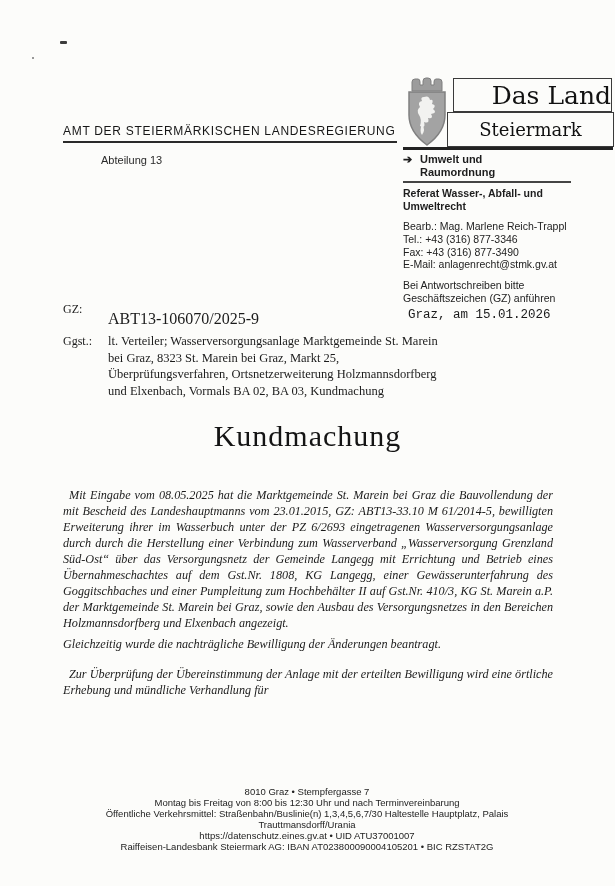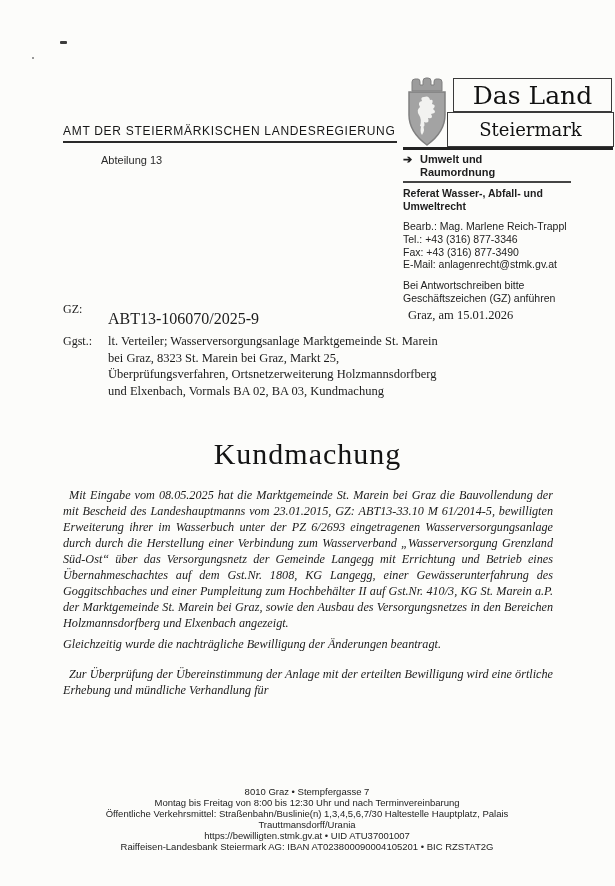--- a/index.html
+++ b/index.html
@@ -16,43 +16,43 @@
   
   .office{top:124px;left:63px;font-size:12px;letter-spacing:.7px;color:#161616;}
   .office-rule{top:141px;left:63px;width:334px;height:2px;background:#2a2a2a;}
   .dept{top:154px;left:63px;font-size:11px;color:#2a2a2a;margin-left:38px;}
 
   
   .crest{top:77px;left:404px;width:46px;height:71px;}
   .logo-box{border:1.5px solid #3a3a3a;box-sizing:border-box;
     font-family:"DejaVu Serif","Liberation Serif",serif;color:#111;
     display:flex;align-items:center;justify-content:center;background:#fcfcfa;}
-  .logo-box1{top:78px;left:453px;width:159px;height:34px;font-size:25px;}
+  .logo-box1{top:78px;left:453px;width:159px;height:34px;font-size:25px;justify-content:flex-end;}
   .logo-box2{top:112px;left:447px;width:167px;height:35px;font-size:18px;}
   .logo-rule-thick{top:147px;left:403px;width:210px;height:3px;background:#222;}
   .division{top:153px;left:403px;font-size:11px;font-weight:bold;line-height:13px;color:#1d1d1d;}
   .division .row{display:flex;}
   .division .arrow{width:17px;font-size:11px;}
   .division-rule{top:181px;left:403px;width:168px;height:2px;background:#444;}
 
   
   .referat{top:187px;left:403px;font-size:10.5px;font-weight:bold;line-height:13px;color:#1d1d1d;}
   .contact{top:220px;left:403px;font-size:10.5px;line-height:12.8px;color:#222;}
   .note{top:279px;left:403px;font-size:10.5px;line-height:12.8px;color:#222;}
-  .place-date{top:308px;left:408px;font-family:Liberation Serif, serif;font-size:12.5px;color:#1b1b1b;}
+  .place-date{top:308px;left:408px;font-family:Liberation Mono, monospace;font-size:12.5px;color:#1b1b1b;}
 
   
   .serif{font-family:"Liberation Serif",serif;}
   .gz-label{top:302px;left:63px;font-size:12px;}
   .gz-value{top:310px;left:108px;font-size:16px;}
   .ggst-label{top:334px;left:63px;font-size:12px;}
   .ggst-value{top:333px;left:108px;width:335px;font-size:12.5px;line-height:16.5px;}
 
   
-  .title{top:437px;left:0;width:615px;text-align:center;
+  .title{top:419px;left:0;width:615px;text-align:center;
     font-family:"Liberation Serif",serif;font-size:30px;letter-spacing:1px;color:#141414;}
   .para{left:63px;width:490px;font-family:"Liberation Serif",serif;
     font-size:12.2px;line-height:16px;text-align:justify;color:#1b1b1b;font-style:italic;}
   .p1{top:487px;text-indent:6px;}
   .p2{top:636px;text-align:left;}
   .p3{top:666px;text-indent:6px;}
   .hearing{top:711px;left:0;width:615px;text-align:center;}
   .hearing span{font-family:"Liberation Serif",serif;font-weight:bold;font-size:15px;
     letter-spacing:.3px;border-bottom:2.5px solid #1b1b1b;padding-bottom:1px;color:#141414;}
 
@@ -133,17 +133,17 @@
 
   <div class="abs title">Kundmachung</div>
   <div class="abs para p1">Mit Eingabe vom 08.05.2025 hat die Marktgemeinde St. Marein bei Graz die Bauvollendung der mit Bescheid des Landeshauptmanns vom 23.01.2015, GZ: ABT13-33.10 M 61/2014-5, bewilligten Erweiterung ihrer im Wasserbuch unter der PZ 6/2693 eingetragenen Wasserversorgungsanlage durch durch die Herstellung einer Verbindung zum Wasserverband „Wasserversorgung Grenzland Süd-Ost“ über das Versorgungsnetz der Gemeinde Langegg mit Errichtung und Betrieb eines Übernahmeschachtes auf dem Gst.Nr. 1808, KG Langegg, einer Gewässerunterfahrung des Goggitschbaches und einer Pumpleitung zum Hochbehälter II auf Gst.Nr. 410/3, KG St. Marein a.P. der Marktgemeinde St. Marein bei Graz, sowie den Ausbau des Versorgungsnetzes in den Bereichen Holzmannsdorfberg und Elxenbach angezeigt.</div>
   <div class="abs para p2">Gleichzeitig wurde die nachträgliche Bewilligung der Änderungen beantragt.</div>
   <div class="abs para p3">Zur Überprüfung der Übereinstimmung der Anlage mit der erteilten Bewilligung wird eine örtliche Erhebung und mündliche Verhandlung für</div>
 
   <div class="abs footer">
     <div>8010 Graz • Stempfergasse 7</div>
     <div>Montag bis Freitag von 8:00 bis 12:30 Uhr und nach Terminvereinbarung</div>
     <div>Öffentliche Verkehrsmittel: Straßenbahn/Buslinie(n) 1,3,4,5,6,7/30 Haltestelle Hauptplatz, Palais Trauttmansdorff/Urania</div>
-    <div>https://bewilligten.stmk.gv.at • UID ATU37001007</div>
+    <div>https://datenschutz.eines.gv.at • UID ATU37001007</div>
     <div>Raiffeisen-Landesbank Steiermark AG: IBAN AT023800090004105201 • BIC RZSTAT2G</div>
   </div>
 
 </div>
 
 </body></html>

